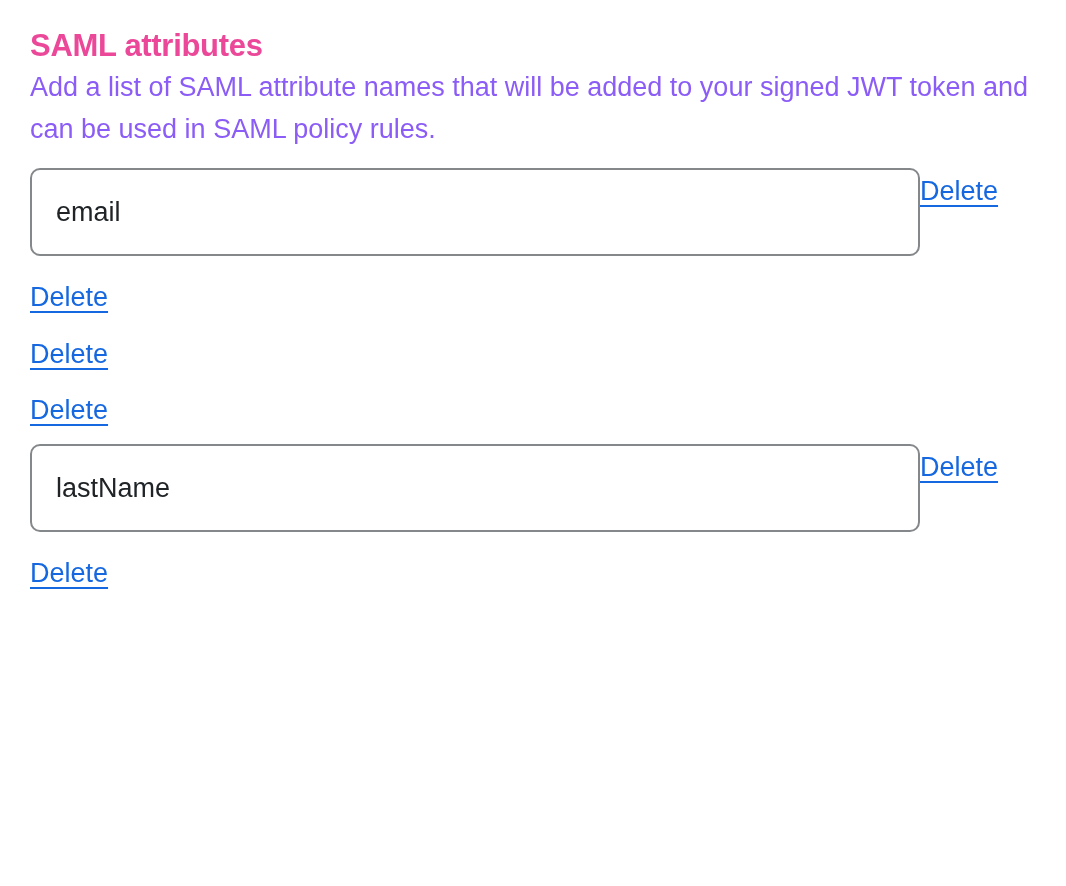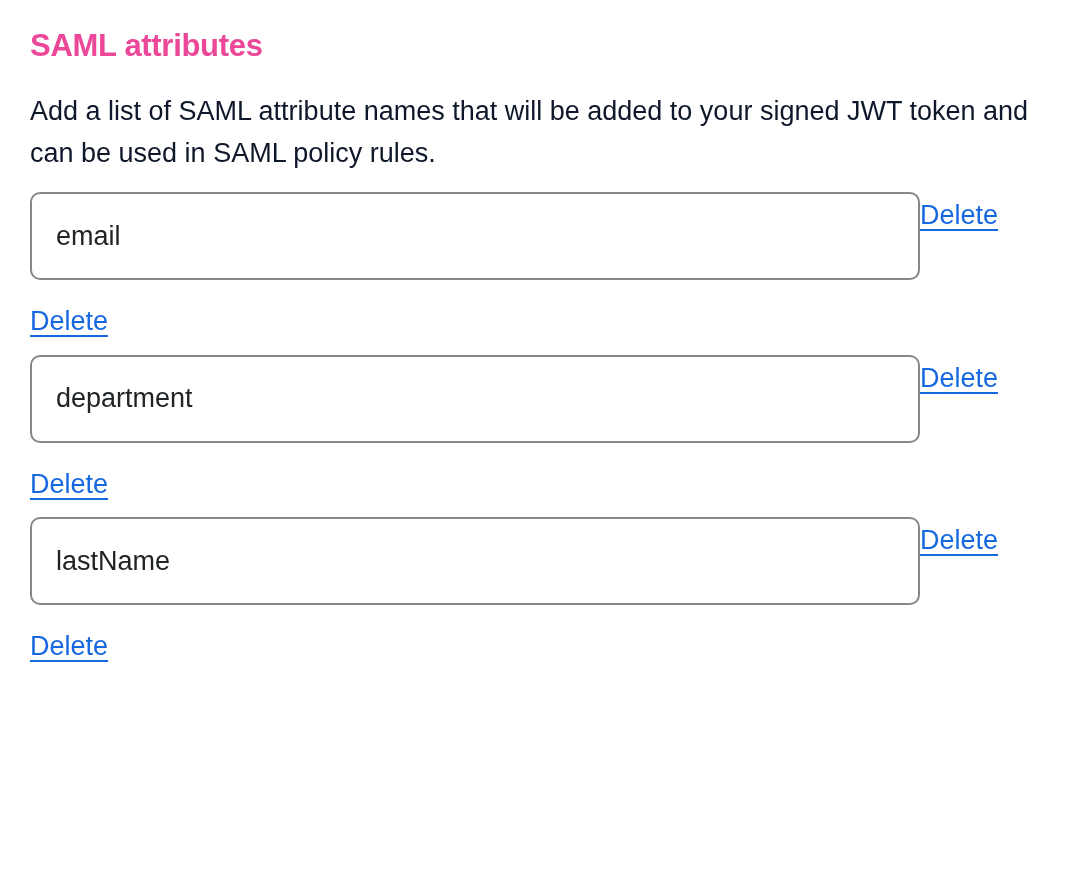--- a/index.html
+++ b/index.html
@@ -18,25 +18,25 @@
 
   .section-title {
     font-size: 31px;
     font-weight: 700;
     letter-spacing: -0.3px;
     color: #ec4899;
     line-height: 40px;
   }
 
   .section-description {
-    margin-top: 24px;
+    margin-top: 0;
     max-width: 1006px;
     font-size: 27px;
     line-height: 42px;
-    color: #0f172a;
+    color: #8b5cf6;
   }
 
   .attr-rows {
     margin-top: 18px;
   }
 
   .attr-row {
     display: flex;
     align-items: flex-start;
     margin-bottom: 18px;
@@ -92,21 +92,20 @@
     <div class="attr-row">
       <input class="attr-input" type="text" value="email" style="">
       <a class="link delete-link" href="#">Delete</a>
     </div>
 
     <div class="attr-row">
       <a class="link delete-link" href="#">Delete</a>
     </div>
 
     <div class="attr-row">
-      <input class="attr-input" type="text" value="department" style="">
       <a class="link delete-link" href="#">Delete</a>
     </div>
 
     <div class="attr-row">
       <a class="link delete-link" href="#">Delete</a>
     </div>
 
     <div class="attr-row">
       <input class="attr-input" type="text" value="lastName" style="">
       <a class="link delete-link" href="#">Delete</a>

